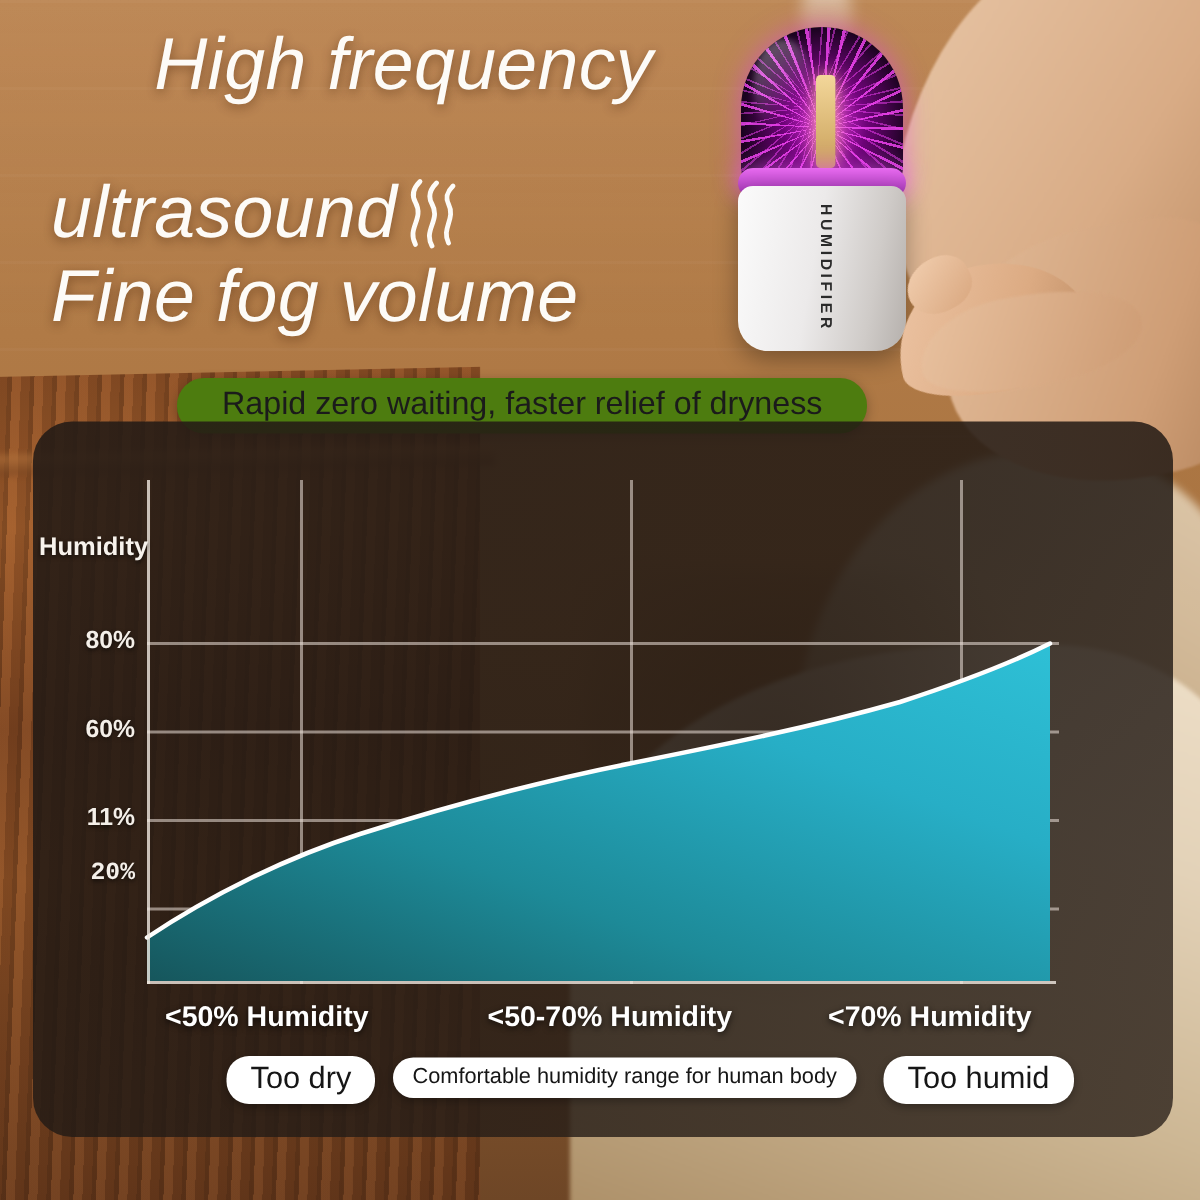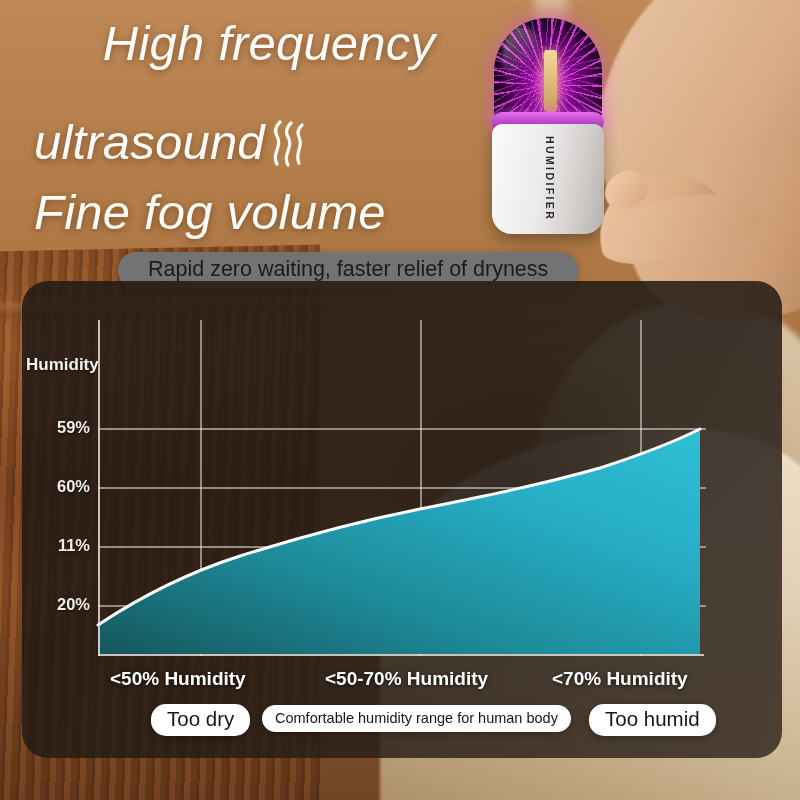--- a/index.html
+++ b/index.html
@@ -154,27 +154,27 @@
 
   
   .headline{
     position:absolute; left:34px; top:16px; width:470px;
     color:#fdfbf7; font-style:italic; font-weight:400;
     line-height:1.12; letter-spacing:.2px;
     text-shadow:0 2px 7px rgba(60,25,5,.45);
   }
   .hl1{ font-size:49px; display:block;text-align:center; }
   .hl2{ font-size:49px; display:inline-block;margin-top:44px; }
-  .hl3{ font-size:49px; display:block; margin-top:14px; }
+  .hl3{ font-size:49px; display:block; margin-top:0; }
   .steam-icon{ display:inline-block; vertical-align:-8px; margin-left:2px; }
 
   
   .subtitle{
     position:absolute; left:118px; top:252px;
-    background:#737373; color:#1b1b1b;
+    background:#4d7c0f; color:#1b1b1b;
     border-radius:18px; padding:5px 30px 7px;
     font-size:21.5px; white-space:nowrap;
     box-shadow:0 2px 8px rgba(0,0,0,.28);
   }
 
   
   .panel{
     position:absolute; left:22px; top:281px; width:760px; height:477px;
     border-radius:26px;
     background:linear-gradient(155deg, rgba(38,28,22,.90) 0%, rgba(32,24,19,.84) 45%, rgba(44,34,27,.80) 100%);
@@ -295,24 +295,24 @@
            C 140 597, 190 572, 240 556
            C 300 537, 360 521, 420 509
            C 480 497, 540 485, 600 468
            C 640 455, 672 443, 700 429"></path>
 </svg>
 
 <div class="axis-y"></div>
 <div class="axis-x"></div>
 
 <div class="axis-title">Humidity</div>
-<div class="ylabel" style="top:418px;">59%</div>
+<div class="ylabel" style="top:418px;">80%</div>
 <div class="ylabel" style="top:477px;">60%</div>
 <div class="ylabel" style="top:536px;">11%</div>
-<div class="ylabel" style="top:595px;">20%</div>
+<div class="ylabel" style="top:572px;font-family:Liberation Mono, monospace;">20%</div>
 
 <div class="xlabel" style="left:110px; top:668px; width:180px;">&lt;50% Humidity</div>
 <div class="xlabel" style="left:325px; top:668px; width:210px;">&lt;50-70% Humidity</div>
 <div class="xlabel" style="left:552px; top:668px; width:165px;">&lt;70% Humidity</div>
 
 <div class="pill pill-lg" style="left:151px; top:704px;">Too dry</div>
 <div class="pill pill-sm" style="left:262px; top:705px;">Comfortable humidity range for human body</div>
 <div class="pill pill-lg" style="left:589px; top:704px;">Too humid</div>
 
 </body></html>

